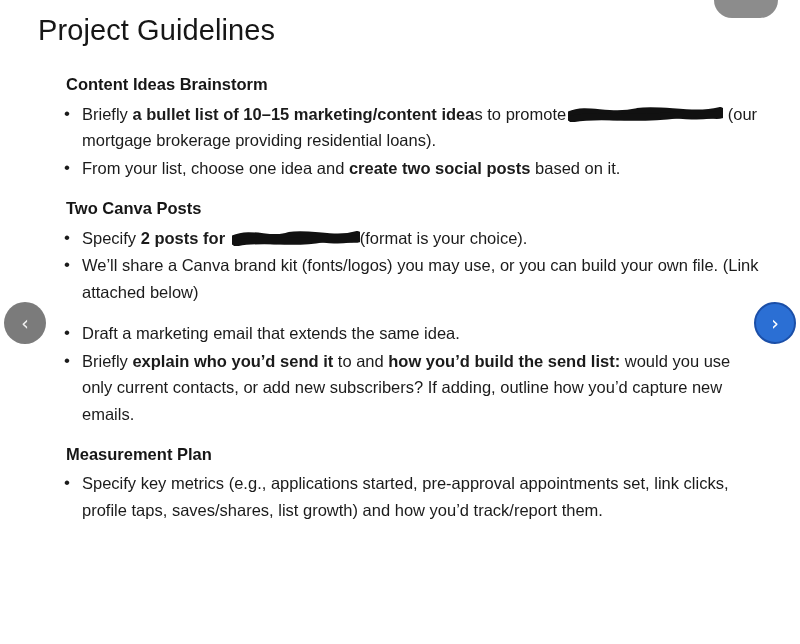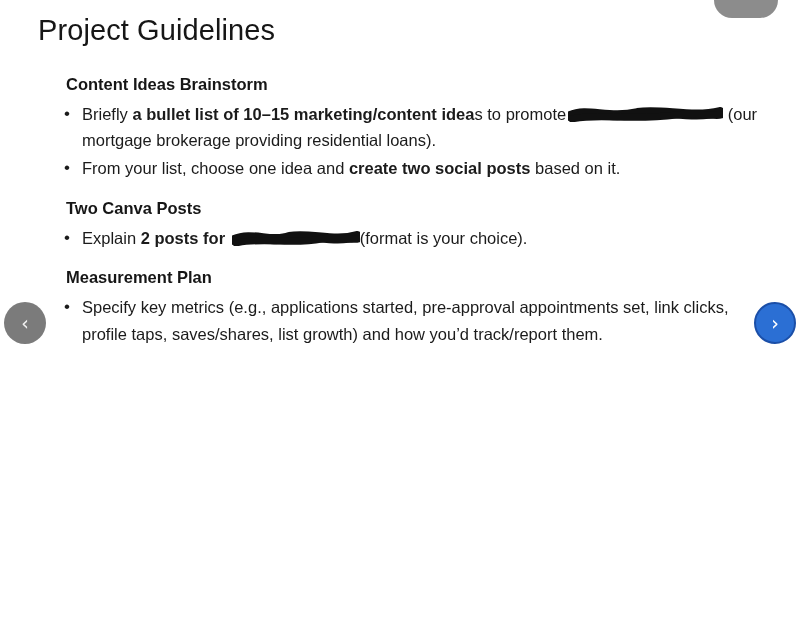--- a/index.html
+++ b/index.html
@@ -156,28 +156,31 @@
           <li><span>Briefly </span><b>a bullet list of 10–15 marketing/content idea</b><span>s to promote</span><span class="redact redact-1"><svg width="155" height="15" viewBox="0 0 155 15">
                 <path d="M2,9 C20,1 40,13 69.75,6 C93,2 124,12 152,5" stroke="#111" stroke-width="10" fill="none" stroke-linecap="round"></path>
                 <path d="M4,12 C30,6 60,14 108.5,8 C131.75,5 147.25,10 153,8" stroke="#111" stroke-width="7" fill="none" stroke-linecap="round"></path>
               </svg></span><span> (our mortgage brokerage providing residential loans).</span></li>
           <li><span>From your list, choose one idea and </span><b>create two social posts</b><span> based on it.</span></li>
         </ul>
       </div>
       <div class="section">
         <div class="section-heading">Two Canva Posts</div>
         <ul class="bullets">
-          <li><span>Explain </span><b>2 posts for </b><span class="redact redact-2"><svg width="128" height="15" viewBox="0 0 128 15">
+          <li><span>Specify </span><b>2 posts for </b><span class="redact redact-2"><svg width="128" height="15" viewBox="0 0 128 15">
                 <path d="M2,9 C20,1 40,13 57.6,6 C76.8,2 102.4,12 125,5" stroke="#111" stroke-width="10" fill="none" stroke-linecap="round"></path>
                 <path d="M4,12 C30,6 60,14 89.6,8 C108.8,5 121.6,10 126,8" stroke="#111" stroke-width="7" fill="none" stroke-linecap="round"></path>
               </svg></span><span>(format is your choice).</span></li>
+          <li><span>We’ll share a Canva brand kit (fonts/logos) you may use, or you can build your own file. (Link attached below)</span></li>
         </ul>
       </div>
       <div class="section">
         <ul class="bullets">
+          <li><span>Draft a marketing email that extends the same idea.</span></li>
+          <li><span>Briefly </span><b>explain who you’d send it</b><span> to and </span><b>how you’d build the send list:</b><span> would you use only current contacts, or add new subscribers? If adding, outline how you’d capture new emails.</span></li>
         </ul>
       </div>
       <div class="section">
         <div class="section-heading">Measurement Plan</div>
         <ul class="bullets">
           <li><span>Specify key metrics (e.g., applications started, pre-approval appointments set, link clicks, profile taps, saves/shares, list growth) and how you’d track/report them.</span></li>
         </ul>
       </div>
     </div>
 

